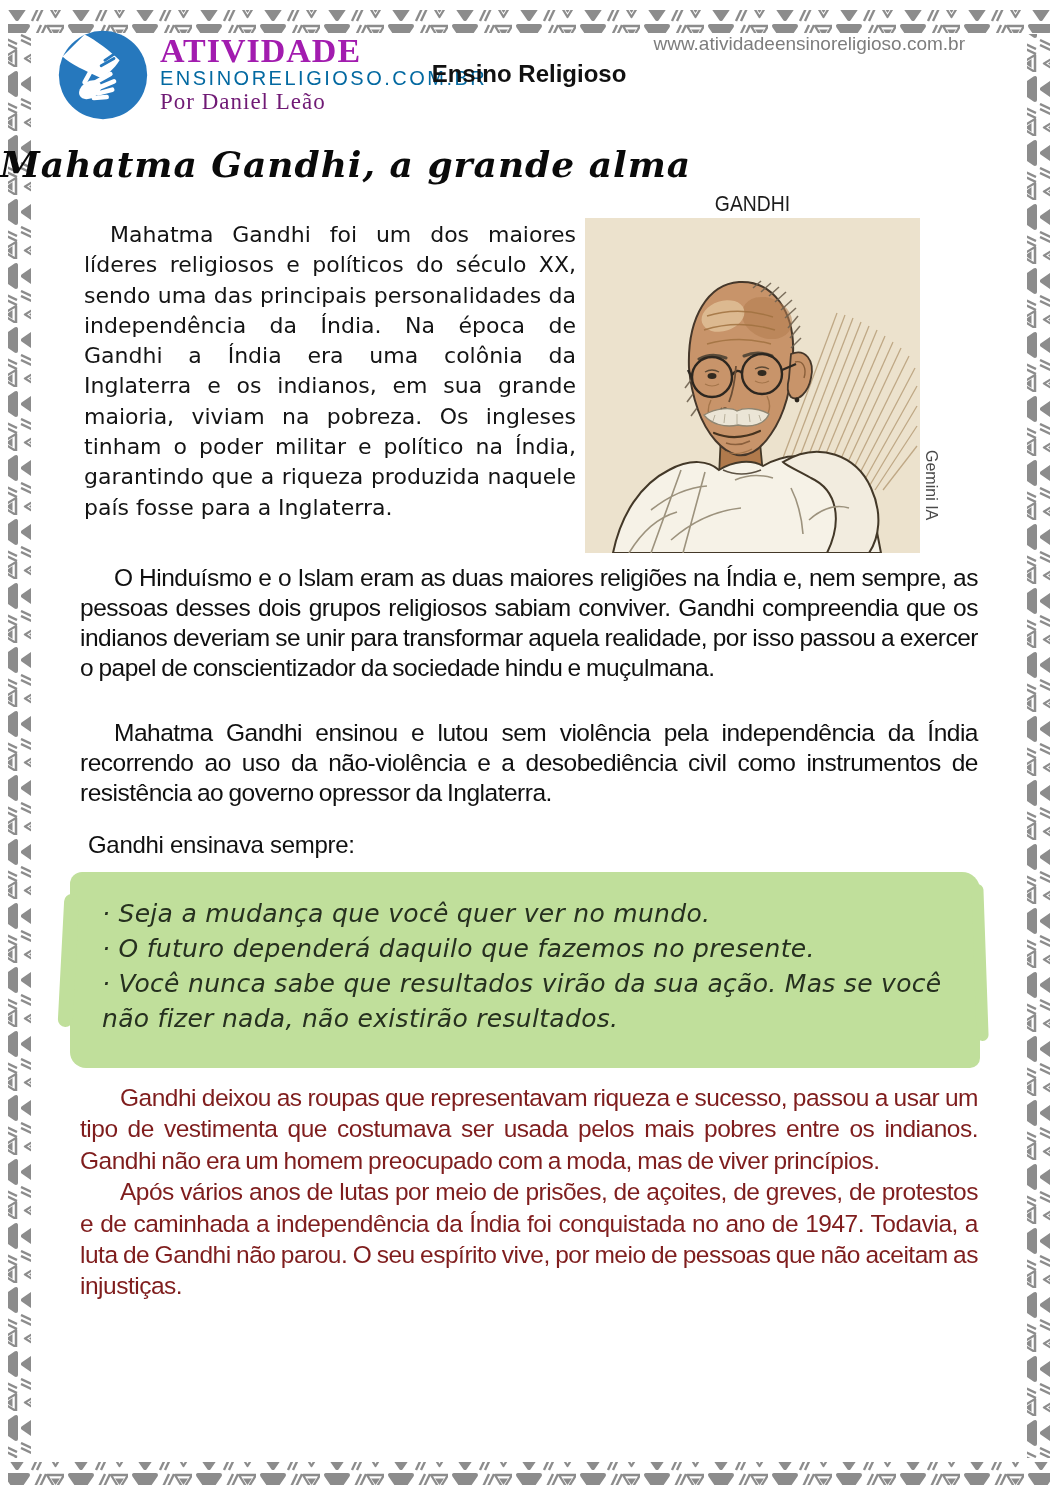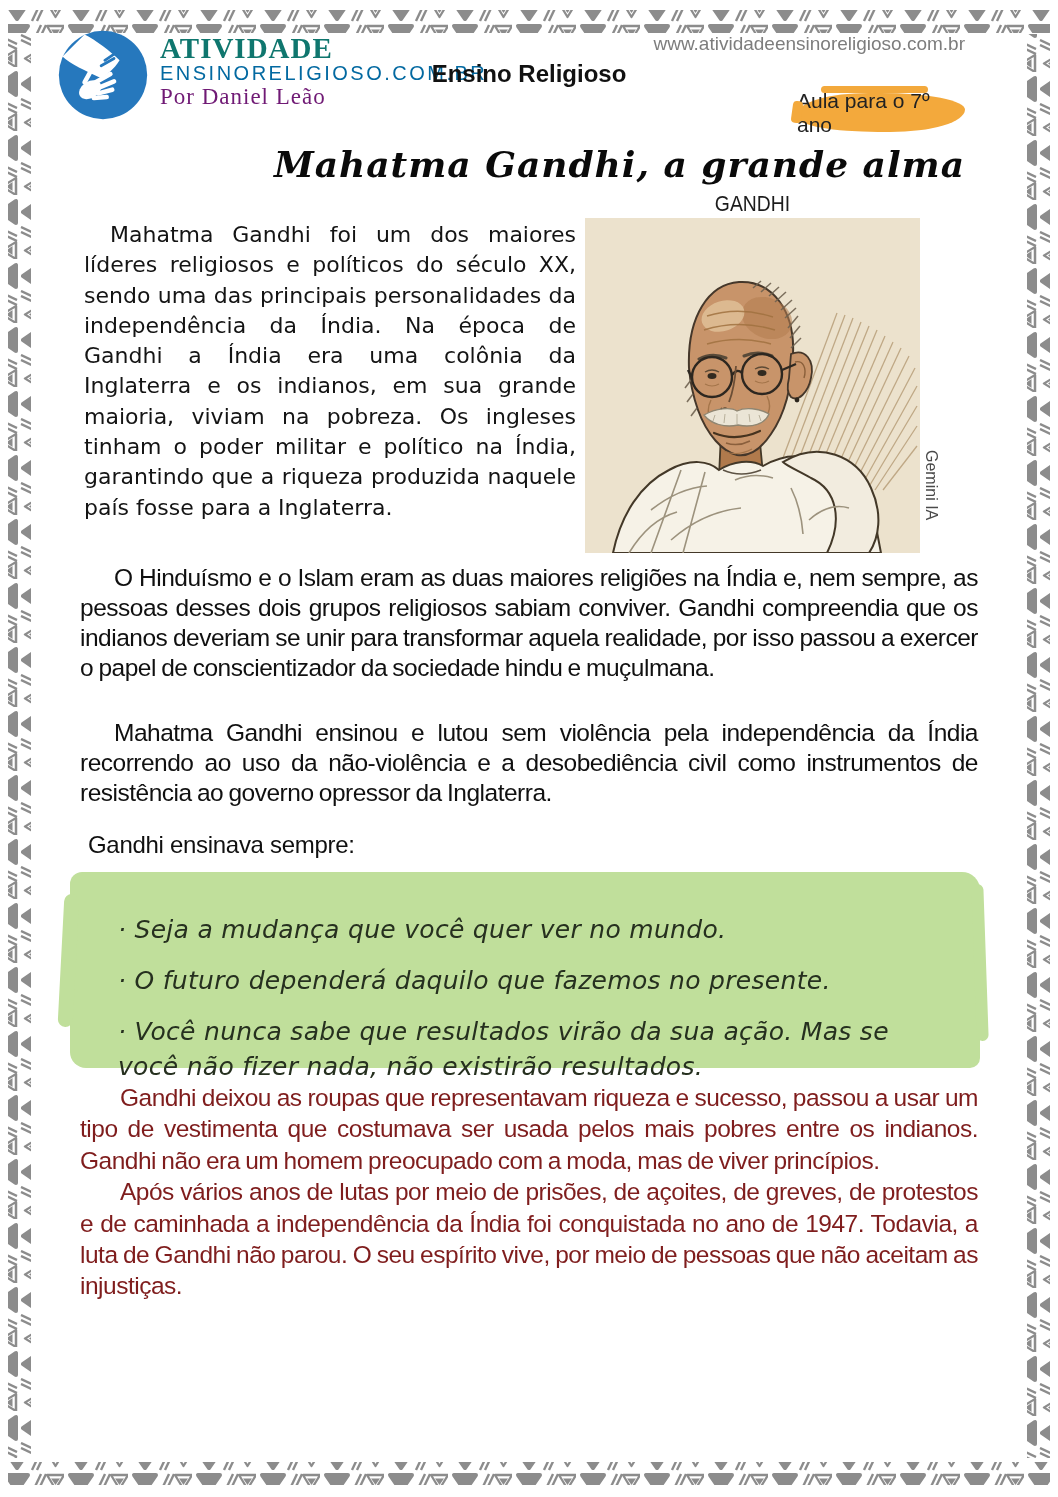--- a/index.html
+++ b/index.html
@@ -3,41 +3,41 @@
 <meta charset="utf-8">
 <style>
   html,body{margin:0;padding:0;background:#fff;}
   .page{position:relative;width:1058px;height:1497px;background:#fff;overflow:hidden;
         font-family:"DejaVu Sans",sans-serif;color:#141414;}
   .abs{position:absolute;}
 
   
   .logo-circle{left:57px;top:29px;width:92px;height:92px;}
   .brand-block{left:160px;top:34px;line-height:1;}
-  .brand-name{font-family:"Liberation Serif",serif;font-weight:bold;font-size:29px;
-              color:#0f766e;letter-spacing:1px;}
+  .brand-name{font-family:"Liberation Serif",serif;font-weight:bold;font-size:34px;
+              color:#a21caf;letter-spacing:1px;}
   .brand-domain{font-family:"Liberation Sans",sans-serif;font-size:20px;color:#0369a1;
                 letter-spacing:2.5px;margin-top:0;}
   .brand-byline{font-family:"Liberation Serif",serif;font-size:23px;color:#701a75;
                 letter-spacing:1px;margin-top:2px;}
   .site-url{top:33px;left:600px;width:365px;text-align:right;
             font-family:"Liberation Sans",sans-serif;font-size:19px;color:#7d7d7d;}
   .subject{top:60px;left:0;width:1058px;text-align:center;
            font-family:Liberation Sans, sans-serif;font-weight:bold;font-size:24px;color:#111;}
   .badge{left:797px;top:93px;width:168px;height:39px;background:#f3a93c;
          border-radius:46% 54% 48% 52% / 58% 46% 62% 42%;
          display:flex;align-items:center;justify-content:center;}
   .badge::before{content:"";position:absolute;top:-7px;left:14%;width:64%;height:7px;
                  background:#f3a93c;border-radius:4px;}
   .badge::after{content:"";position:absolute;left:-5px;top:8px;width:10px;height:22px;
                 background:#f3a93c;border-radius:4px;transform:rotate(8deg);}
   .badge-label{font-family:"Liberation Sans",sans-serif;font-size:21px;color:#222;}
 
   
-  .doc-title{top:143px;left:0;width:965px;text-align:right;
+  .doc-title{top:143px;left:0;width:965px;text-align:left;
              font-family:"DejaVu Serif",serif;font-style:italic;font-weight:bold;
              font-size:36px;letter-spacing:1px;color:#0a0a0a;}
   .img-caption{top:191px;left:585px;width:335px;text-align:center;
                font-family:"Liberation Sans",sans-serif;font-size:22px;color:#1c1c1c;
                transform:scaleX(0.88);}
   .portrait{left:585px;top:218px;width:335px;height:335px;}
   .img-credit{left:922px;top:450px;height:110px;
               font-family:"Liberation Sans",sans-serif;font-size:16px;color:#4a4a4a;
               writing-mode:vertical-rl;text-orientation:sideways;}
 
@@ -53,21 +53,21 @@
                 font-size:24px;letter-spacing:-0.3px;color:#101010;}
   .quote-box{left:70px;top:872px;width:910px;height:196px;background:#c0df9b;
              border-radius:12px 18px 10px 16px;}
   .quote-box::before{content:"";position:absolute;left:-9px;top:22px;width:15px;height:68%;
                      background:#c0df9b;border-radius:8px;transform:rotate(3deg);}
   .quote-box::after{content:"";position:absolute;right:-6px;top:12px;width:12px;height:80%;
                     background:#c0df9b;border-radius:8px;transform:rotate(-2deg);}
   .quote-text{position:absolute;left:32px;top:24px;width:850px;
               font-family:"DejaVu Sans",sans-serif;font-style:italic;font-size:25px;
               line-height:35px;color:#26301f;letter-spacing:0.3px;}
-  .quote-text p{margin:16px;}
+  .quote-text p{margin:0;}
   .tail{left:80px;top:1082px;width:898px;}
   .tail p{margin:0;font-family:"Liberation Sans",sans-serif;font-size:24.5px;
           letter-spacing:-0.5px;word-spacing:-1px;line-height:31.4px;
           text-align:justify;text-indent:40px;color:#7f1d1d;}
 
   .border-svg{position:absolute;left:0;top:0;pointer-events:none;}
 </style>
 </head>
 <body>
 
@@ -111,23 +111,20 @@
       </g>
     </svg>
   </div>
   <div class="abs brand-block">
     <div class="brand-name">ATIVIDADE</div>
     <div class="brand-domain">ENSINORELIGIOSO.COM.BR</div>
     <div class="brand-byline">Por Daniel Leão</div>
   </div>
   <div class="abs site-url">www.atividadeensinoreligioso.com.br</div>
   <div class="abs subject">Ensino Religioso</div>
-  <div class="abs badge">
-    <span class="badge-label">Aula para o 7º ano</span>
-  </div>
 
   <div class="abs doc-title">Mahatma Gandhi, a grande alma</div>
   <div class="abs img-caption">GANDHI</div>
 
   <div class="abs portrait">
     <svg viewBox="0 0 335 335" width="335" height="335">
       <rect width="335" height="335" fill="#ece2cd"></rect>
       <g stroke="#b49a74" stroke-width="1.3" opacity="0.8">
         <path d="M186,272 L252,95"></path>
           <path d="M194,272 L260,97"></path>

